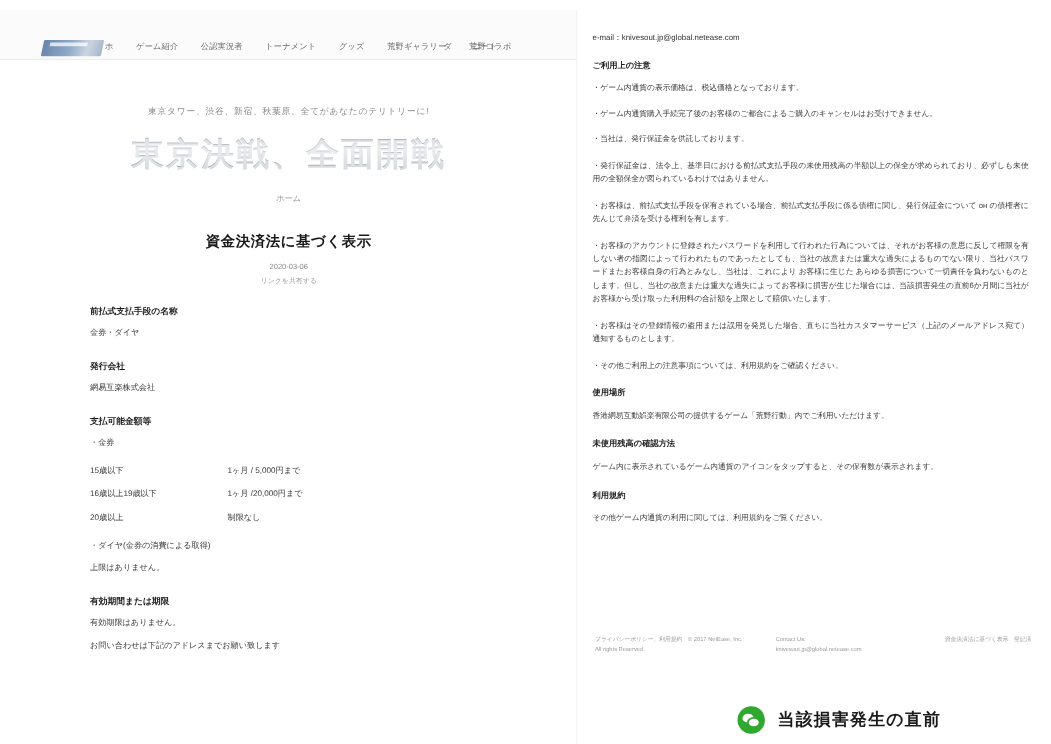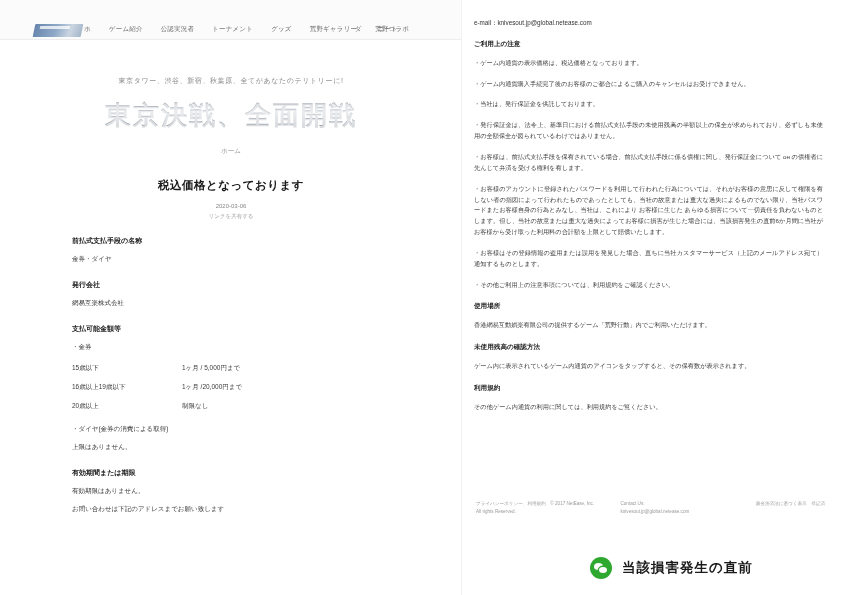--- a/index.html
+++ b/index.html
@@ -9,20 +9,21 @@
     background: #ffffff;
     font-family: "Liberation Sans", sans-serif;
     color: #222;
     overflow: hidden;
   }
   #page {
     position: relative;
     width: 841px;
     height: 560px;
     background: #fff;
+    margin-top: 8px;
   }
 
   
   #left {
     position: absolute;
     left: 0; top: 0;
     width: 462px; height: 595px;
     background: #ffffff;
     overflow: hidden;
   }
@@ -269,21 +270,21 @@
       </div>
     </div>
 
     <div class="hero">
       <div class="hero-sub">東京タワー、渋谷、新宿、秋葉原、全てがあなたのテリトリーに!</div>
       <div class="hero-title">東京決戦、全面開戦</div>
       <div class="hero-crumb">ホーム</div>
     </div>
 
     <div class="doc">
-      <div class="doc-title">税込価格となっております</div>
+      <div class="doc-title">資金決済法に基づく表示</div>
       <div class="doc-date">2020-03-06</div>
       <div class="doc-note">リンクを共有する</div>
 
       <div class="sec-head">前払式支払手段の名称</div>
       <div class="sec-body">金券・ダイヤ</div>
 
       <div class="sec-head">発行会社</div>
       <div class="sec-body">網易互楽株式会社</div>
 
       <div class="sec-head">支払可能金額等</div>

